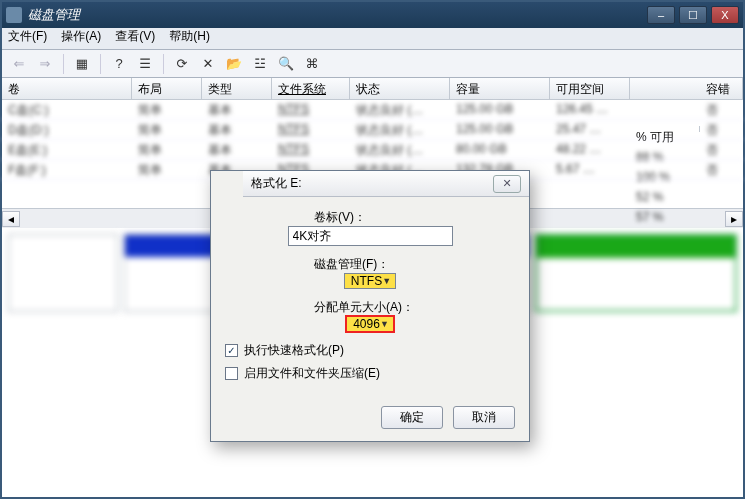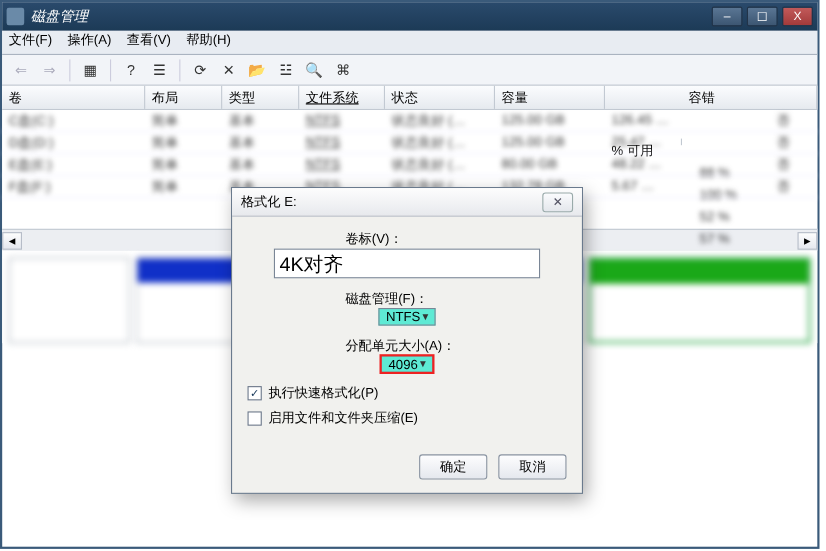--- a/index.html
+++ b/index.html
@@ -136,20 +136,21 @@
     box-shadow: 4px 6px 16px rgba(0,0,0,0.35);
     z-index:50;
   }
   .dlg-title {
     height:26px;
     background: linear-gradient(to bottom,#fdfdfd,#e7e9ed);
     border-bottom:1px solid #b8bec8;
     display:flex; align-items:center;
     padding:0 8px;
     font-size:12px;
+    margin-left:32px;
   }
   .dlg-title .t { flex:1; }
   .dlg-x{
     width:28px; height:18px;
     border:1px solid #9aa;
     border-radius:3px;
     background:linear-gradient(#fafbfd,#e4e7ec);
     display:flex;align-items:center;justify-content:center;
     font-size:11px; color:#556;
     cursor:pointer;
@@ -159,26 +160,26 @@
     display:flex; align-items:center;
     margin-bottom:10px;
     flex-direction:column;
   }
   .field-label{ width:112px; }
   .field-input{
     flex:1; height:22px;
     border:1px solid #7a8696;
     background:#fff;
     padding:2px 4px;
-    font-family:inherit; font-size:18px;
+    font-family:inherit; font-size:12px;
   }
   .field-select{
     flex:1; height:22px;
     border:1px solid #7a8696;
-    background:#5eead4;
+    background:#fde047;
     display:flex; align-items:center;
     padding:0 4px 0 6px;
     cursor:pointer;
   }
   .sel-arrow{ font-size:9px; color:#333; }
   .highlight { outline:2px solid #e22; outline-offset:-1px; }
   .chk-row{
     display:flex; align-items:center; gap:6px;
     margin-top:2px; margin-bottom:6px;
   }
@@ -242,20 +243,21 @@
   </div>
 
   <div class="table-area">
     <div class="thead">
       <div class="th w-vol">卷</div>
       <div class="th w-lay">布局</div>
       <div class="th w-typ">类型</div>
       <div class="th w-fs">文件系统</div>
       <div class="th w-sta">状态</div>
       <div class="th w-cap">容量</div>
+      <div class="th w-free">可用空间</div>
       <div class="th w-pct">% 可用</div>
       <div class="th w-tol">容错</div>
     </div>
     <div class="tbody" id="tbody">
         <div class="trow">
           <div class="td w-vol">C盘(C:)</div>
           <div class="td w-lay">简单</div>
           <div class="td w-typ">基本</div>
           <div class="td w-fs">NTFS</div>
           <div class="td w-sta">状态良好 (…</div>

